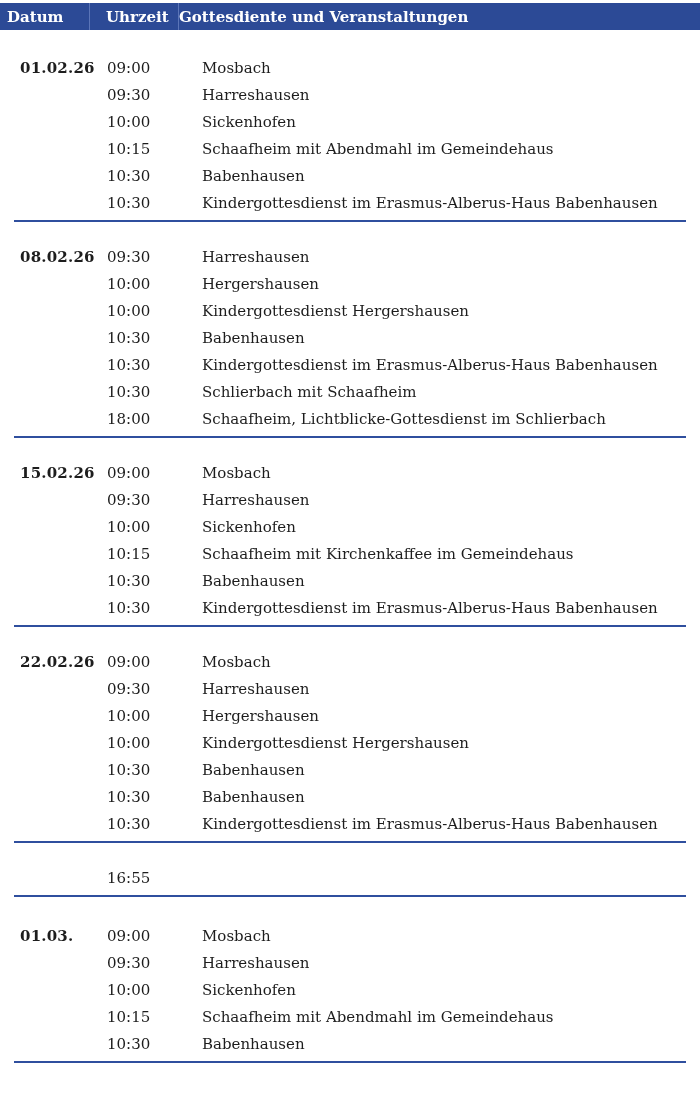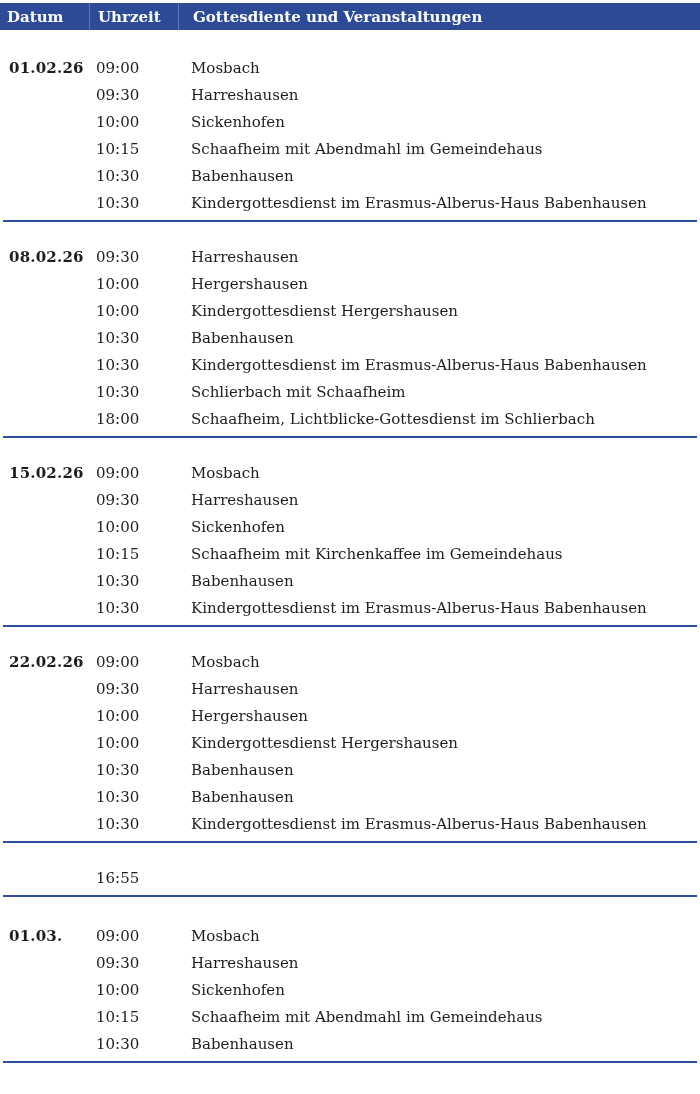--- a/index.html
+++ b/index.html
@@ -28,26 +28,26 @@
     display: flex;
     align-items: stretch;
   }
   .table-header .hcol {
     display: flex;
     align-items: center;
     box-sizing: border-box;
     text-align: center;
   }
   .hcol-date  { width: 89px;  padding-left: 7px; }
-  .hcol-time  { width: 89px;  padding-left: 8px;  border-left: 1px solid var(--header-divider, #5b75b8); }
-  .hcol-event { flex: 1;      padding-left: 14px; border-left: 1px solid var(--header-divider, #5b75b8); }
+  .hcol-time  { width: 89px;  padding-left: 16px;  border-left: 1px solid var(--header-divider, #5b75b8); }
+  .hcol-event { flex: 1;      padding-left: 0; border-left: 1px solid var(--header-divider, #5b75b8); }
 
   
   #blocks { margin-top: 25px; }
-  .block  { margin: 3px; }
+  .block  { margin: 14px; }
   .rows   { }
   .row {
     display: grid;
     grid-template-columns: 87px 95px 1fr;
     height: 27px;
     line-height: 27px;
     font-size: 15px;
     padding-left: 6px;
     white-space: nowrap;
   }

